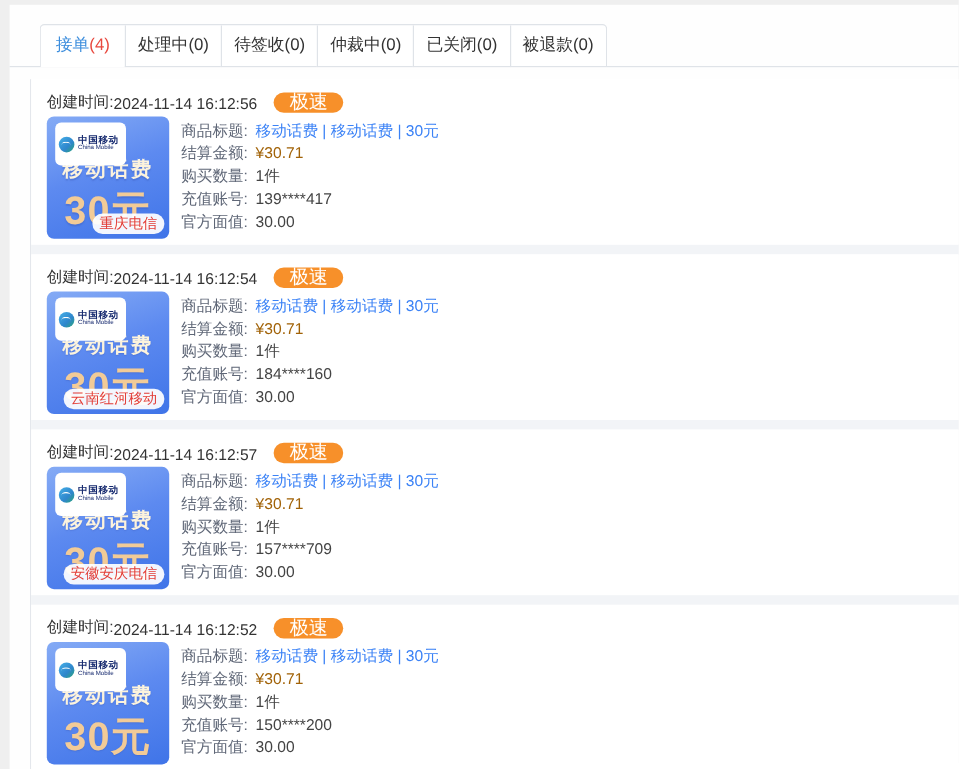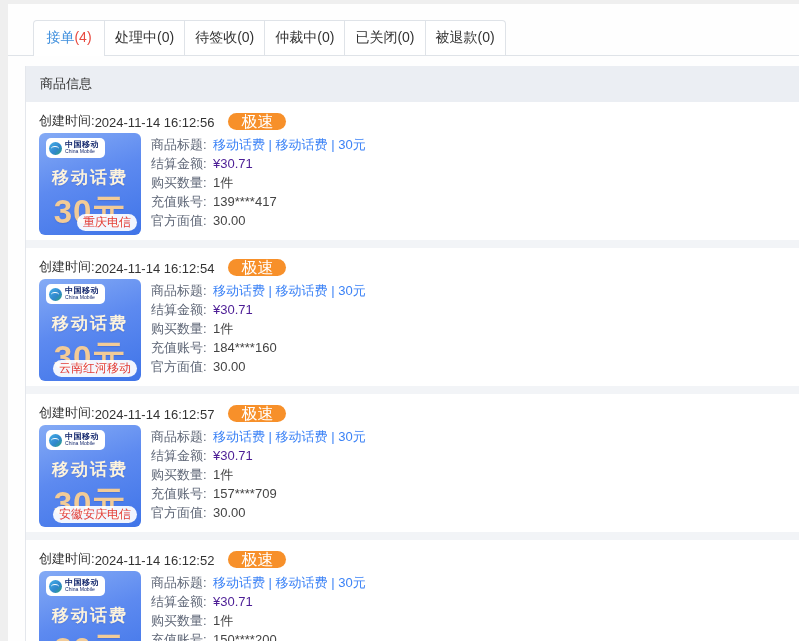--- a/index.html
+++ b/index.html
@@ -82,21 +82,21 @@
     border-radius: 6px;
     background: linear-gradient(160deg, #85abf5 0%, #5d8af0 45%, #3f74e8 100%);
     position: relative;
     overflow: hidden;
     cursor: pointer;
   }
   .cm-chip {
     position: absolute; left: 7px; top: 5px;
     background: #fff;
     border-radius: 5px;
-    height: 20px;
+    height: 36px;
     display: flex; align-items: center;
     padding: 0 5px 0 3px;
   }
   .cm-logo {
     width: 13px; height: 13px;
     border-radius: 50%;
     background: linear-gradient(135deg, #45b0e8 0%, #2f86cc 60%, #2aa876 100%);
     position: relative;
     margin-right: 3px;
     flex: 0 0 13px;
@@ -141,21 +141,21 @@
     padding: 0 6px;
     border-radius: 9px;
     white-space: nowrap;
   }
   
   .details { margin-left: 10px; padding-top: 2px; font-size: 13px; }
   .drow { line-height: 19px; display: flex; }
   .dl { color: #5f6777; width: 62px; flex: 0 0 62px; }
   .dv { color: #444; }
   .dv.link { color: #3b82f6; cursor: pointer; }
-  .dv.price { color: #4c1d95; }
+  .dv.price { color: #a16207; }
 </style>
 </head>
 <body>
 
 <div class="panel">
 
   <div class="tabbar">
     <div class="tabgroup">
       <div class="tab active">
         <span class="tab-label">接单</span><span class="tab-count">(4)</span>
@@ -172,21 +172,20 @@
       <div class="tab">
         <span class="tab-label">已关闭</span><span class="tab-count">(0)</span>
       </div>
       <div class="tab">
         <span class="tab-label">被退款</span><span class="tab-count">(0)</span>
       </div>
     </div>
   </div>
 
   <div class="content">
-    <div class="section-header">商品信息</div>
 
     <div class="order">
       <div class="time-row">
         <span>创建时间:</span>
           <span>2024-11-14 16:12:56</span>
         <span class="speed-badge">极速</span>
       </div>
       <div class="order-body">
         <div class="pcard">
           <div class="cm-chip">

